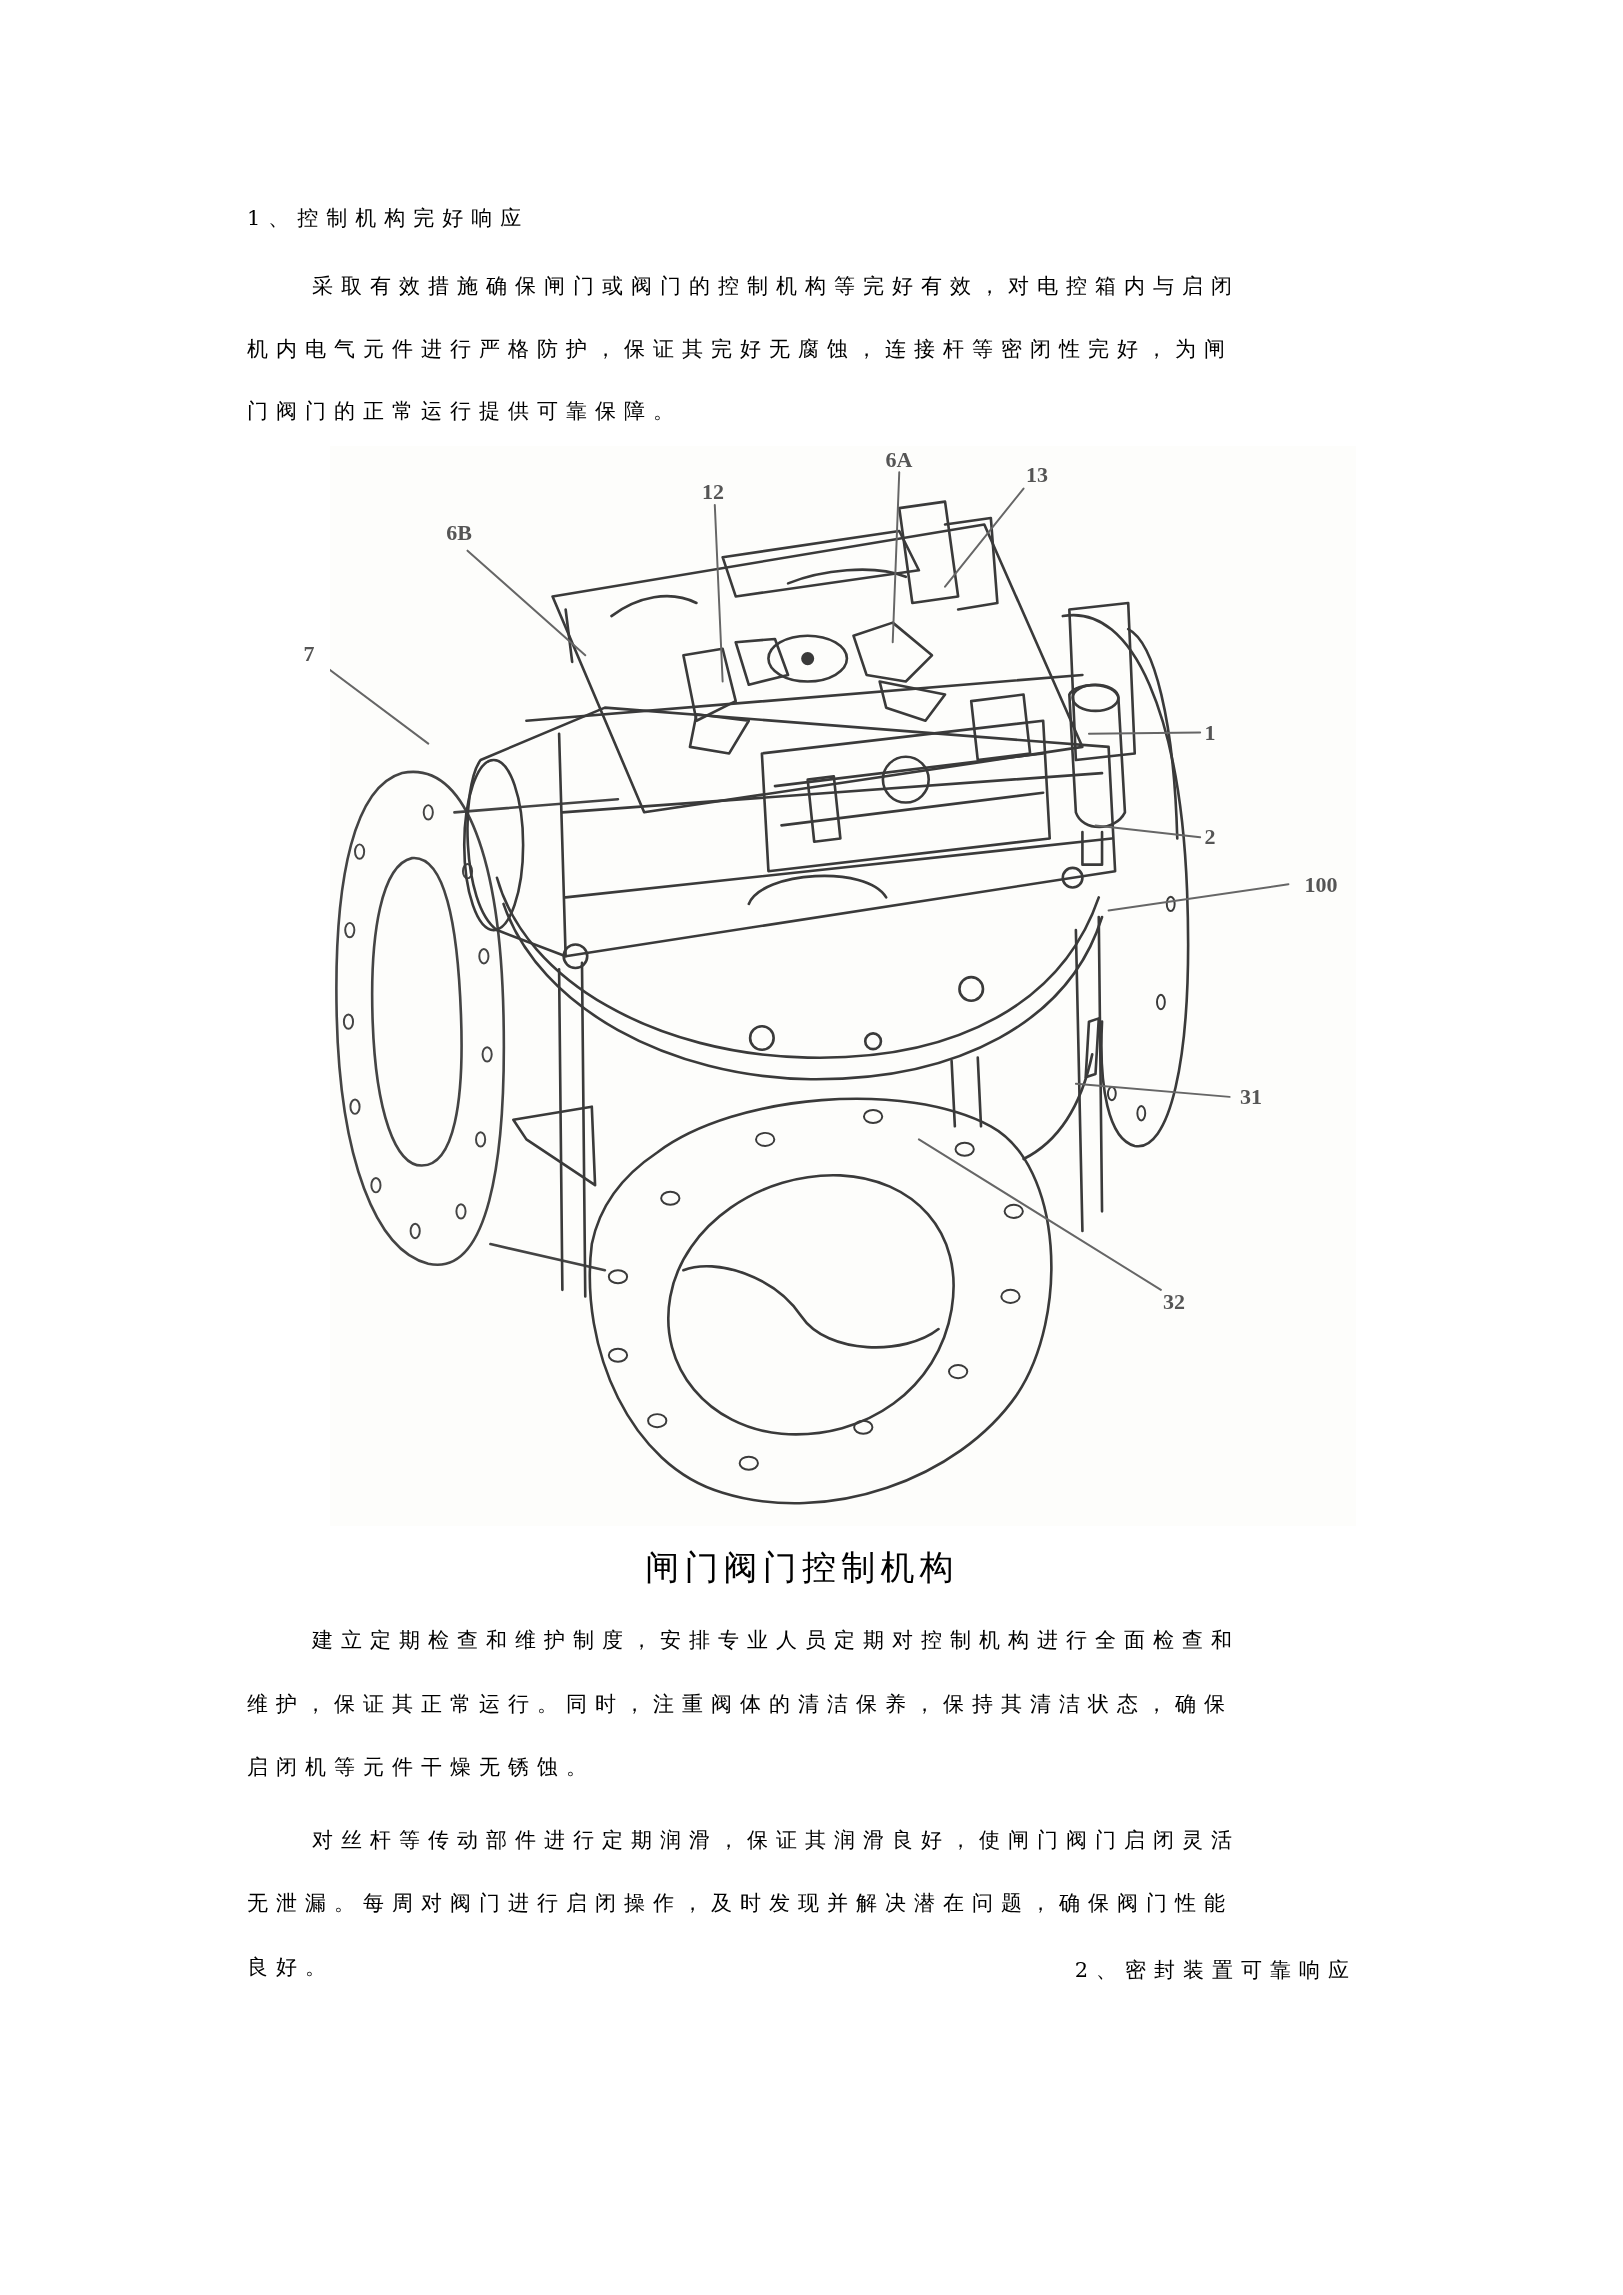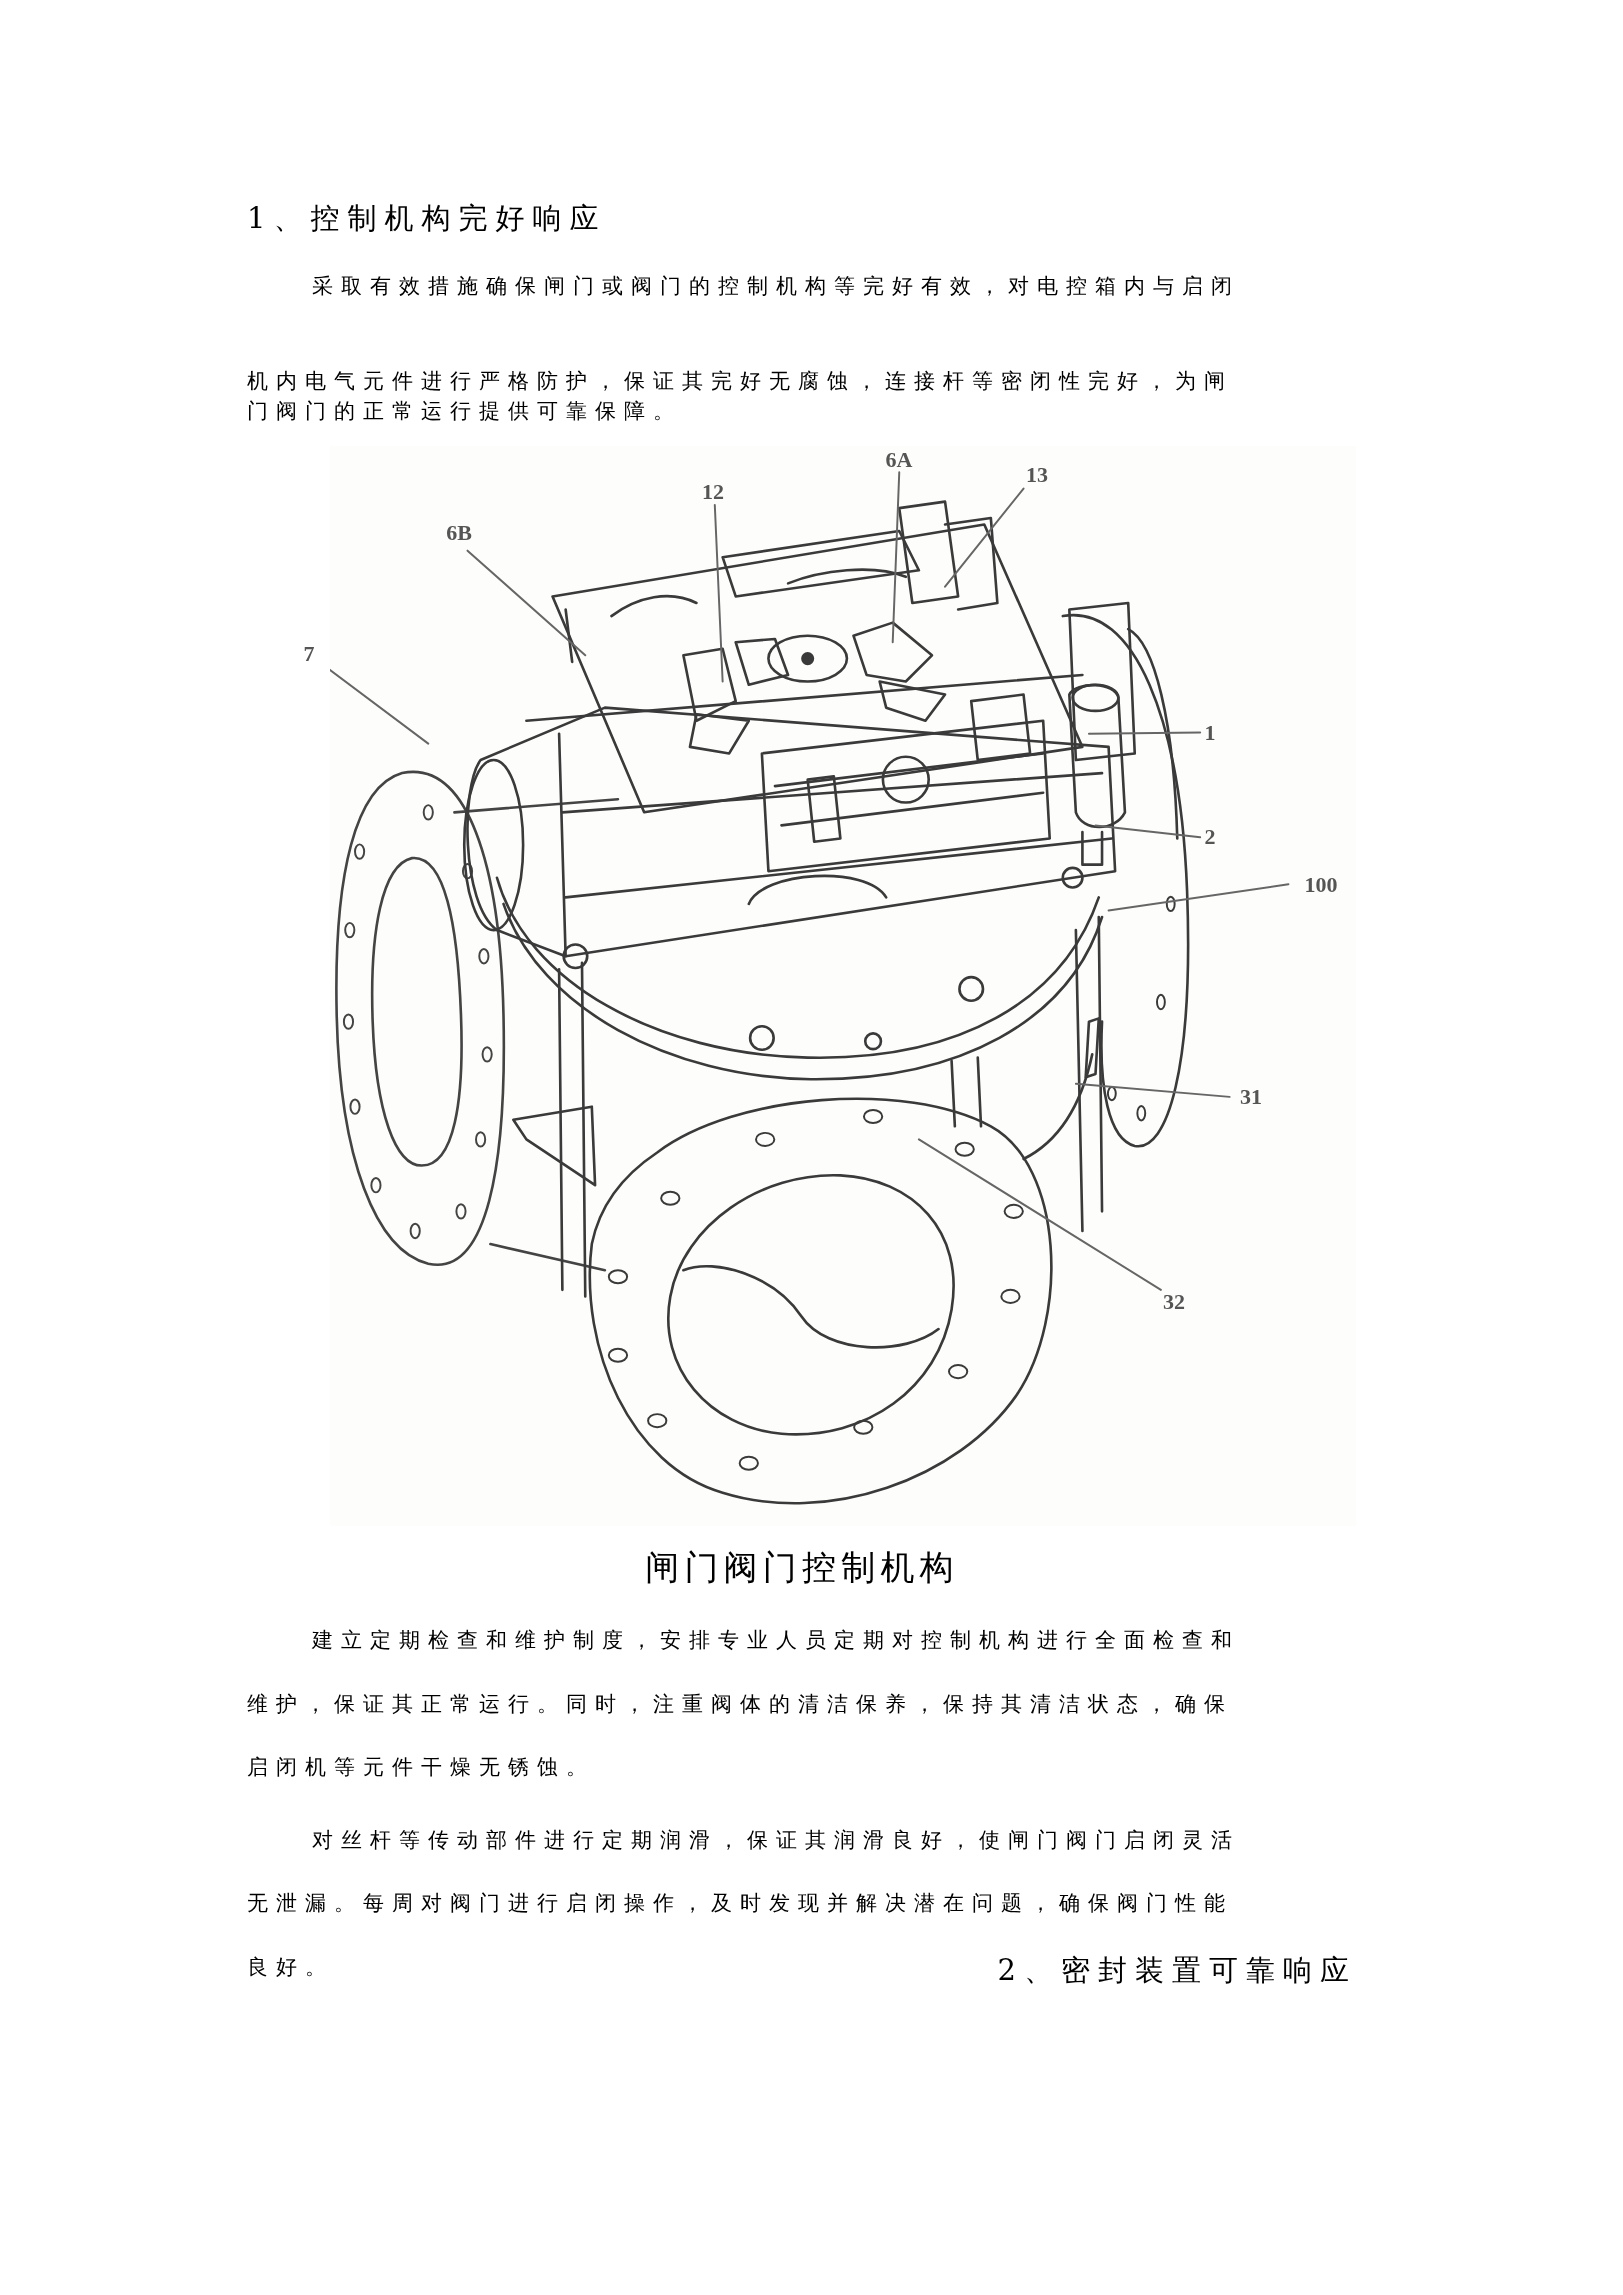--- a/index.html
+++ b/index.html
@@ -7,21 +7,21 @@
     width: 1623px; height: 2295px; position: relative; overflow: hidden;
     font-family: "DejaVu Serif", "Liberation Serif", serif;
     color: #000000;
   }
   .text-line {
     position: absolute; left: 247px; width: 1110px;
     font-size: 21px; line-height: 33px; height: 33px;
     letter-spacing: 8px; white-space: nowrap;
   }
   .indent { left: 312px; }
-  .heading { font-size: 29px; letter-spacing: 8px; }
+  .heading { font-size: 21px; letter-spacing: 8px; }
   .caption {
     position: absolute; left: 247px; width: 1110px; top: 1551px;
     text-align: center; font-size: 34px; line-height: 33px;
     letter-spacing: 5.2px; white-space: nowrap;
   }
   .figure {
     position: absolute; left: 330px; top: 446px; width: 1026px; height: 1080px;
     background: #fdfdfb; overflow: hidden;
   }
   .figure svg { position: absolute; left: 0; top: 0; }
@@ -31,21 +31,21 @@
     transform: translate(-50%, -50%); white-space: nowrap;
   }
 </style>
 </head>
 <body>
 
 <div class="text-line heading" style="top:202px;">1、控制机构完好响应</div>
 
 <div>
   <div class="text-line indent" style="top:270px;">采取有效措施确保闸门或阀门的控制机构等完好有效，对电控箱内与启闭</div>
-  <div class="text-line" style="top:333px;margin-top:32px;">机内电气元件进行严格防护，保证其完好无腐蚀，连接杆等密闭性完好，为闸</div>
+  <div class="text-line" style="top:333px;">机内电气元件进行严格防护，保证其完好无腐蚀，连接杆等密闭性完好，为闸</div>
   <div class="text-line" style="top:395px;">门阀门的正常运行提供可靠保障。</div>
 </div>
 
 <div class="figure">
   <svg width="1026" height="1080" viewBox="0 0 1568 1651" fill="none" stroke="#3a3a3a" stroke-width="4" stroke-linecap="round" stroke-linejoin="round">
 
     <g stroke="#444">
       <path d="M 110 500 C 40 520, 5 650, 10 870 C 15 1090, 70 1230, 150 1250 C 240 1270, 270 1100, 265 870 C 260 640, 210 480, 110 500 Z"></path>
       <path d="M 125 630 C 80 640, 60 740, 65 880 C 70 1020, 100 1100, 140 1100 C 190 1100, 205 1000, 200 870 C 195 730, 175 625, 125 630 Z"></path>
       <path d="M 190 560 L 440 540"></path>

